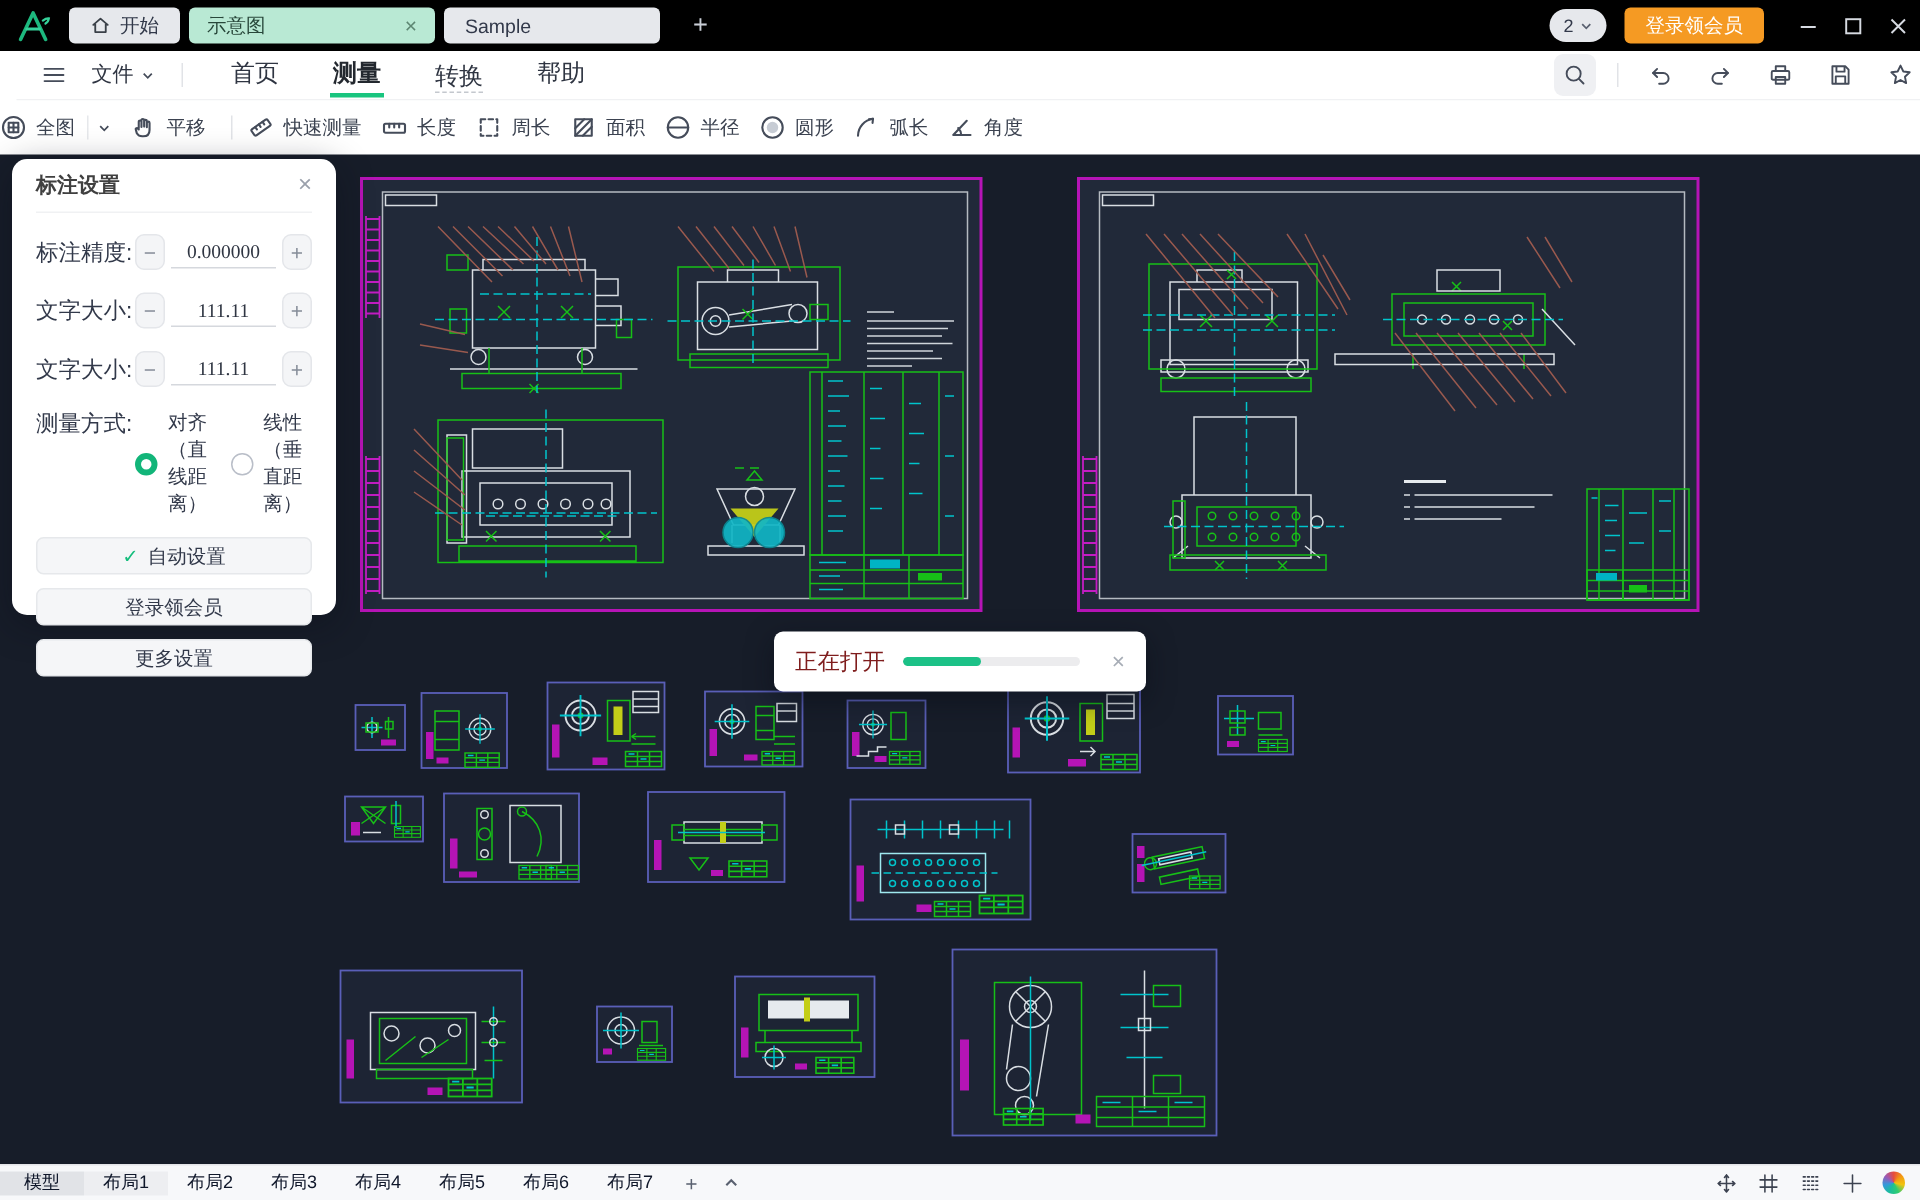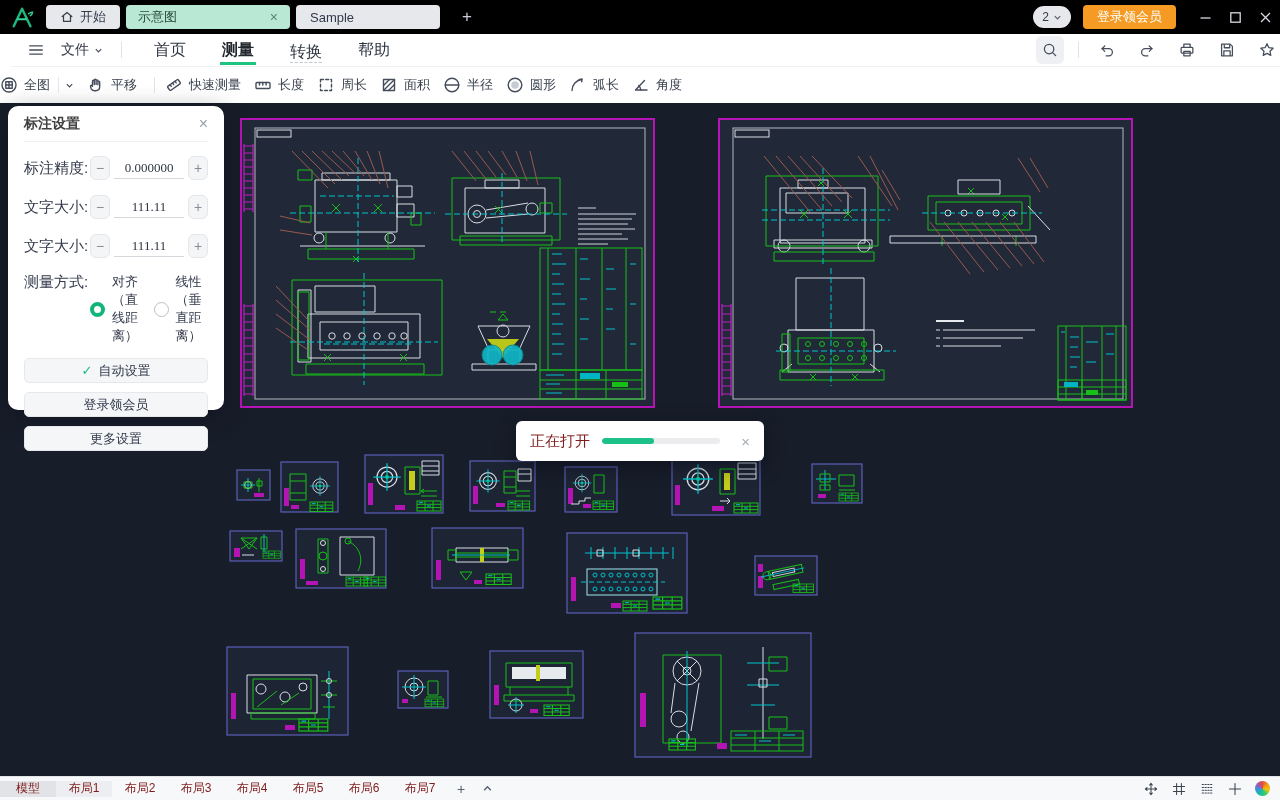--- a/index.html
+++ b/index.html
@@ -78,21 +78,21 @@
 
   
   #dialog{position:absolute;left:516px;top:421px;width:248px;height:40px;background:#fff;border-radius:6px;box-shadow:0 6px 18px rgba(8,12,22,.5);display:flex;align-items:center;padding:0 14px;gap:12px}
   .d-text{font-size:15px;color:#7f1d1d;white-space:nowrap}
   .d-track{width:118px;height:6px;border-radius:3px;background:#ececee;overflow:hidden}
   .d-fill{height:100%;background:#1cc187;border-radius:3px}
   .d-close{margin-left:auto;color:#a7adb6;font-size:15px;line-height:1}
 
   
   #bottombar{position:absolute;left:0;top:776px;width:1280px;height:24px;background:#f7f8fa;border-top:1px solid #e3e4e8;display:flex;align-items:center}
-  .btab{height:16px;min-width:56px;display:flex;align-items:center;justify-content:center;font-size:12px;color:#7f1d1d;padding:0 8px}
+  .btab{height:16px;min-width:56px;display:flex;align-items:center;justify-content:center;font-size:12px;color:#0f172a;padding:0 8px}
   .btab.active{background:#e1e3e7}
   .btab.semi{background:#edeef1}
   .bplus{width:26px;text-align:center;color:#5a6170;font-size:14px}
   .bchev{width:26px;display:flex;align-items:center;justify-content:center}
   .bb-right{margin-left:auto;display:flex;align-items:center;gap:12px;padding-right:10px}
   .bbico{display:flex;align-items:center;justify-content:center}
   .bbico svg{stroke:#3c4250;fill:none;stroke-width:1.3;stroke-linecap:round}
   .colorwheel{width:15px;height:15px;border-radius:50%;background:conic-gradient(#e74c3c,#f39c12,#f1c40f,#2ecc71,#1abc9c,#3498db,#9b59b6,#e74c3c)}
 </style>
 </head>

